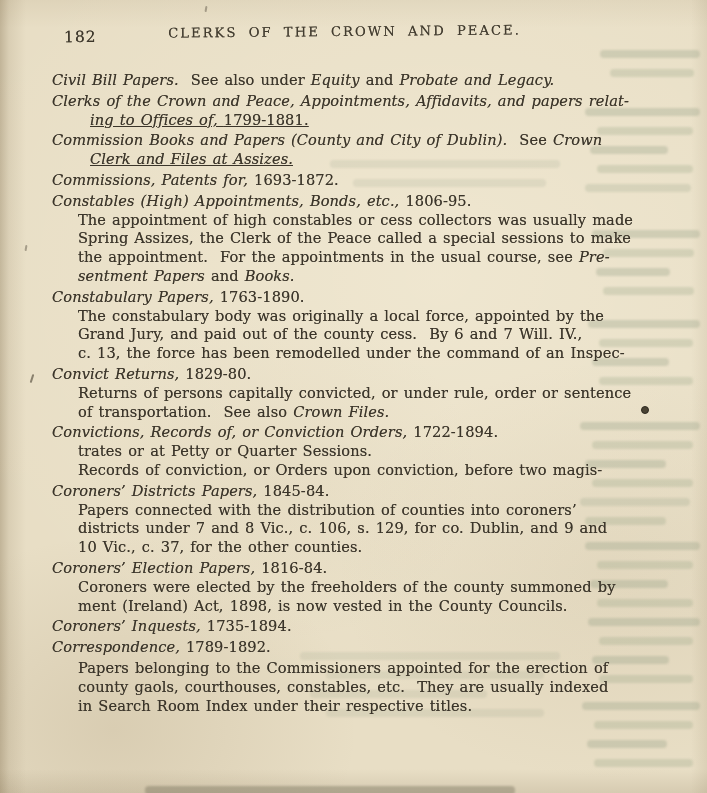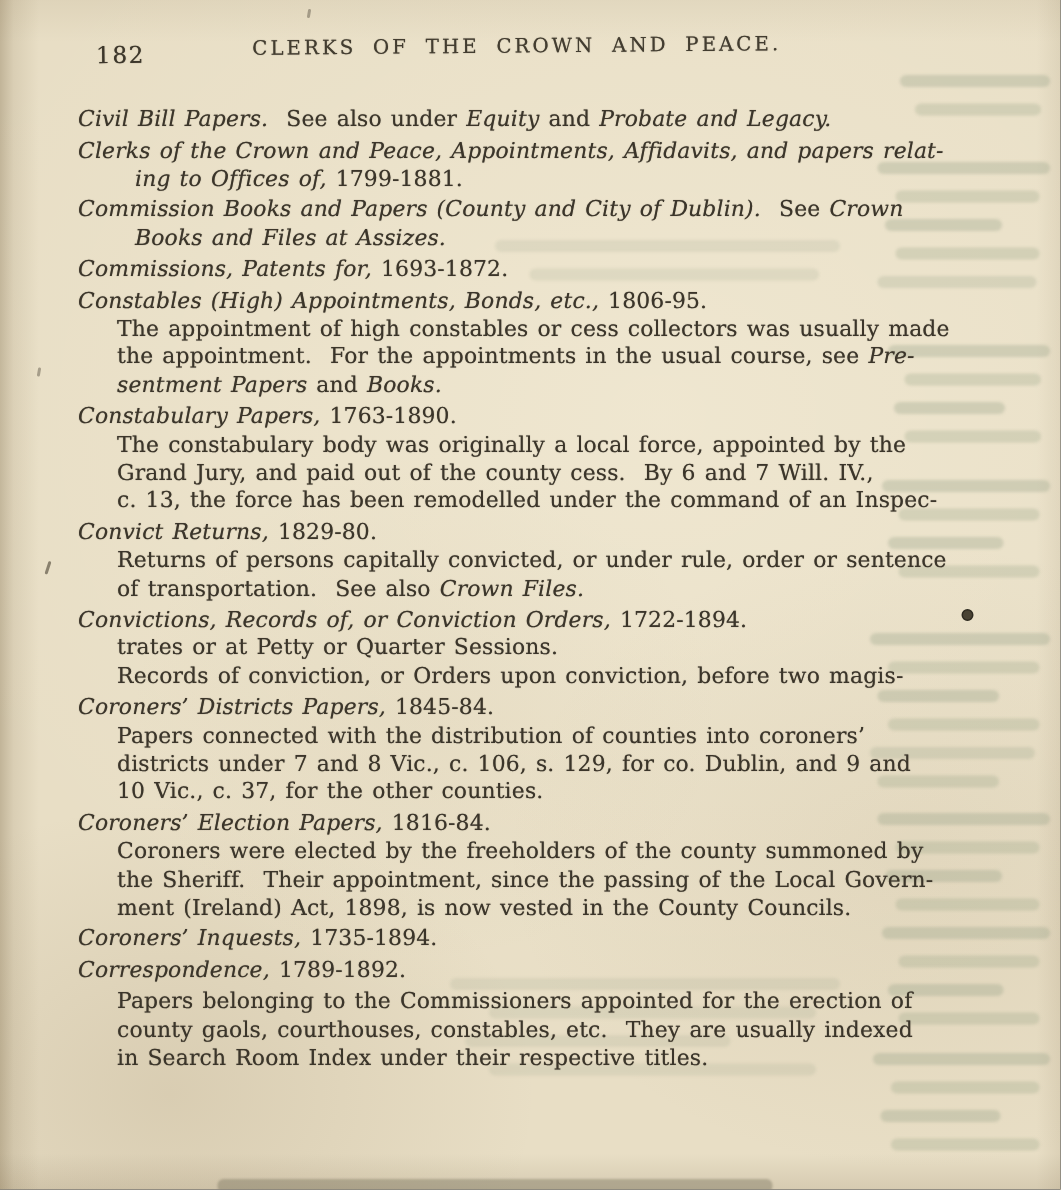--- a/index.html
+++ b/index.html
@@ -30,21 +30,21 @@
     text-shadow:0 0 0.6px rgba(58,52,41,0.7);
     transform:rotate(-0.5deg);
   }
   .entries { position:relative; }
   .entry + .entry { margin-top:2px; }
   .line {
     white-space:pre; font-size:14.6px; line-height:18.8px;
     word-spacing:1.3px; letter-spacing:0.1px;
     color:#3b352a; text-shadow:0 0 0.6px rgba(58,52,41,0.65);
   }
-  .ind1 { padding-left:38px; }
+  .ind1 { padding-left:38px;text-decoration:underline; }
   .ind2 { padding-left:26px; }
   .it { font-style:italic; }
   .rm { font-style:normal;margin-top:10px; }
   
   .bleed-layer { position:absolute; inset:0; pointer-events:none; }
   .bleed { position:absolute; filter:blur(1.2px); }
   .bl { height:8px; border-radius:4px; background:#8f9d80; opacity:0.30; margin-bottom:11px; }
   .bl:nth-child(2n) { width:84%; margin-left:10%; opacity:0.26; }
   .bl:nth-child(3n) { width:68%; margin-left:4%; }
   .bl:nth-child(5n) { width:92%; opacity:0.22; }
@@ -140,28 +140,29 @@
     <div class="entries">
         <div class="entry">
           <div class="line ind0"><span class="it">Civil Bill Papers.</span><span class="rm">  See also under </span><span class="it">Equity</span><span class="rm"> and </span><span class="it">Probate and Legacy.</span></div>
         </div>
         <div class="entry">
           <div class="line ind0"><span class="it">Clerks of the Crown and Peace, Appointments, Affidavits, and papers relat-</span></div>
           <div class="line ind1"><span class="it">ing to Offices of, </span><span class="rm">1799-1881.</span></div>
         </div>
         <div class="entry">
           <div class="line ind0"><span class="it">Commission Books and Papers (County and City of Dublin).</span><span class="rm">  See </span><span class="it">Crown</span></div>
-          <div class="line ind1"><span class="it">Books and Files at Assizes.</span></div>
+          <div class="line ind1"><span class="it">Clerk and Files at Assizes.</span></div>
         </div>
         <div class="entry">
           <div class="line ind0"><span class="it">Commissions, Patents for, </span><span class="rm">1693-1872.</span></div>
         </div>
         <div class="entry">
           <div class="line ind0"><span class="it">Constables (High) Appointments, Bonds, etc., </span><span class="rm">1806-95.</span></div>
           <div class="line ind2"><span class="rm">The appointment of high constables or cess collectors was usually made</span></div>
+          <div class="line ind2"><span class="rm">Spring Assizes, the Clerk of the Peace called a special sessions to make</span></div>
           <div class="line ind2"><span class="rm">the appointment.  For the appointments in the usual course, see </span><span class="it">Pre-</span></div>
           <div class="line ind2"><span class="it">sentment Papers</span><span class="rm"> and </span><span class="it">Books.</span></div>
         </div>
         <div class="entry">
           <div class="line ind0"><span class="it">Constabulary Papers, </span><span class="rm">1763-1890.</span></div>
           <div class="line ind2"><span class="rm">The constabulary body was originally a local force, appointed by the</span></div>
           <div class="line ind2"><span class="rm">Grand Jury, and paid out of the county cess.  By 6 and 7 Will. IV.,</span></div>
           <div class="line ind2"><span class="rm">c. 13, the force has been remodelled under the command of an Inspec-</span></div>
         </div>
         <div class="entry">
@@ -176,21 +177,20 @@
         </div>
         <div class="entry">
           <div class="line ind0"><span class="it">Coroners’ Districts Papers, </span><span class="rm">1845-84.</span></div>
           <div class="line ind2"><span class="rm">Papers connected with the distribution of counties into coroners’</span></div>
           <div class="line ind2"><span class="rm">districts under 7 and 8 Vic., c. 106, s. 129, for co. Dublin, and 9 and</span></div>
           <div class="line ind2"><span class="rm">10 Vic., c. 37, for the other counties.</span></div>
         </div>
         <div class="entry">
           <div class="line ind0"><span class="it">Coroners’ Election Papers, </span><span class="rm">1816-84.</span></div>
           <div class="line ind2"><span class="rm">Coroners were elected by the freeholders of the county summoned by</span></div>
-          <div class="line ind2"><span class="rm">the Sheriff.  Their appointment, since the passing of the Local Govern-</span></div>
           <div class="line ind2"><span class="rm">ment (Ireland) Act, 1898, is now vested in the County Councils.</span></div>
         </div>
         <div class="entry">
           <div class="line ind0"><span class="it">Coroners’ Inquests, </span><span class="rm">1735-1894.</span></div>
         </div>
         <div class="entry">
           <div class="line ind0"><span class="it">Correspondence, </span><span class="rm">1789-1892.</span></div>
         </div>
         <div class="entry">
           <div class="line ind2"><span class="rm">Papers belonging to the Commissioners appointed for the erection of</span></div>

